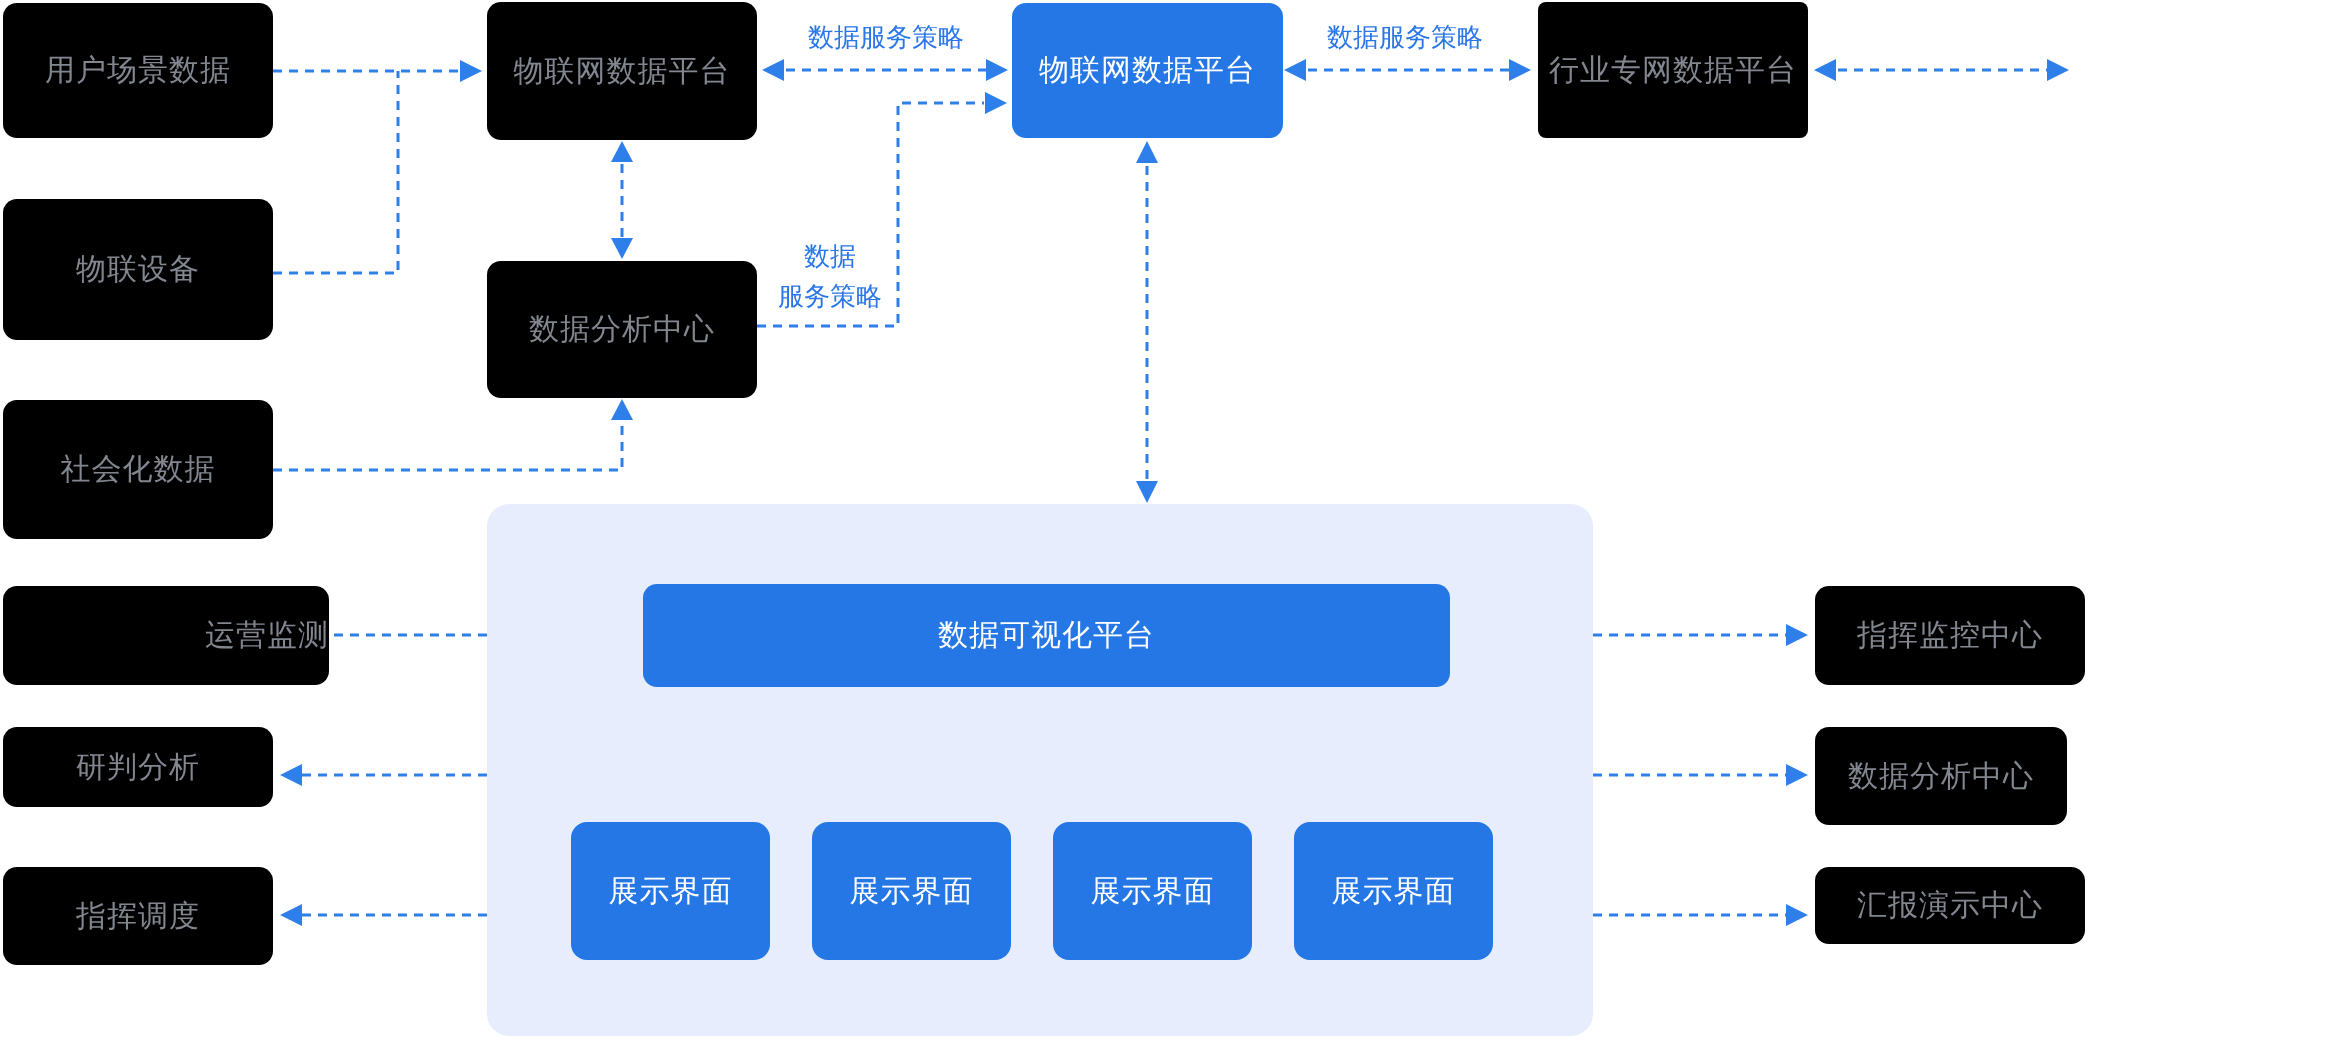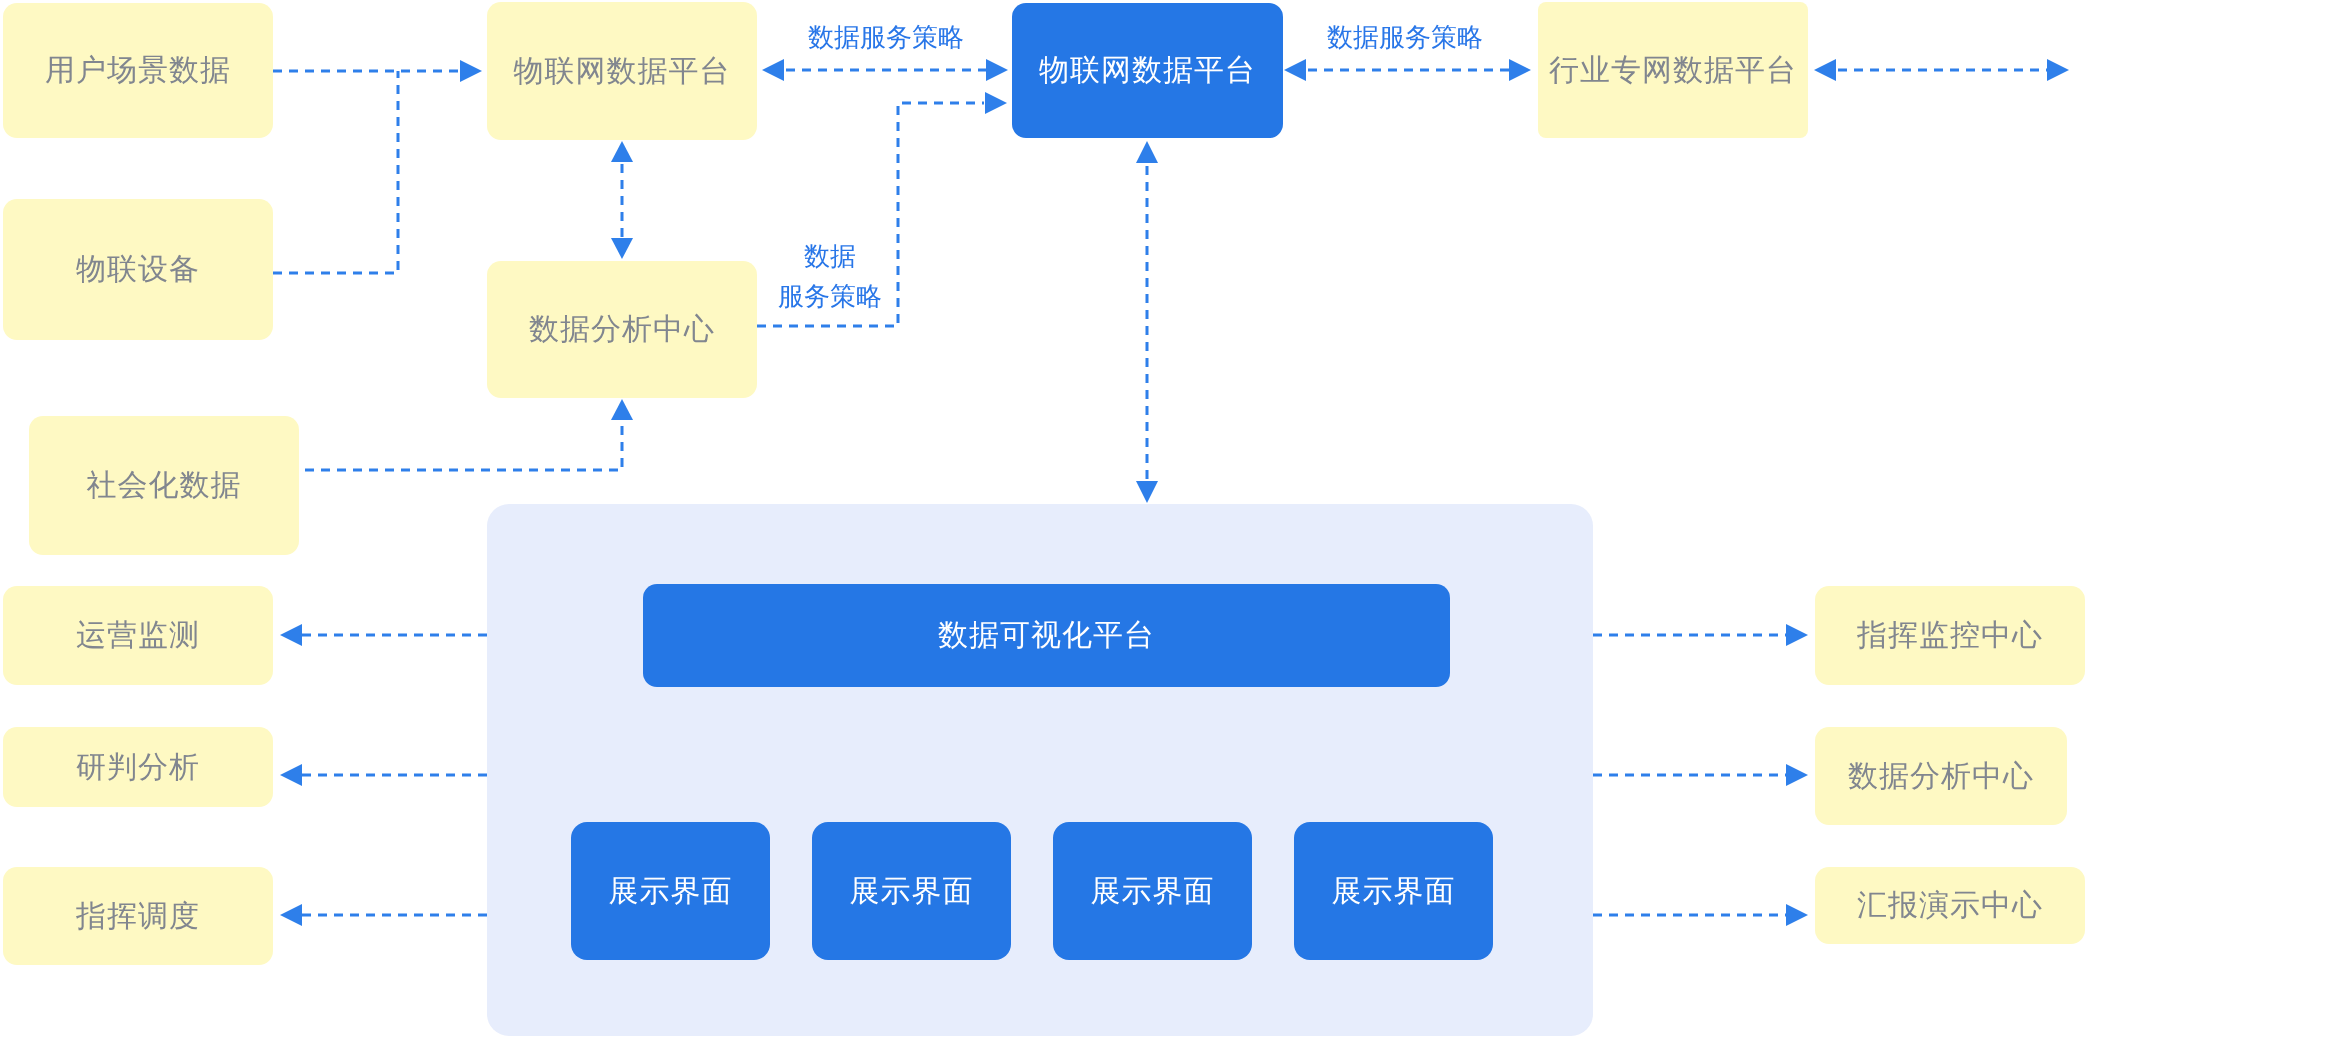--- a/index.html
+++ b/index.html
@@ -11,21 +11,21 @@
     overflow:hidden;
   }
   .node{
     position:absolute;
     display:flex;align-items:center;justify-content:center;
     border-radius:14px;
     font-size:30px;
     letter-spacing:1px;
     white-space:nowrap;
   }
-  .light{background:#fef9c3;color:#81868F;}
+  .light{background:#000000;color:#81868F;}
   .blue{background:#2577E5;color:#FFFFFF;}
   .container-box{
     position:absolute;
     left:487px;top:504px;width:1106px;height:532px;
     background:#E7EDFC;border-radius:22px;
   }
   .edge-label{
     position:absolute;
     color:#2876E8;font-weight:400;font-size:26px;
     text-align:center;line-height:40px;
@@ -100,24 +100,24 @@
   </svg>
 
   <div class="container-box"></div>
 
   <div class="node light" style="left:3px;top:3px;width:270px;height:135px;">
     <span>用户场景数据</span>
   </div>
   <div class="node light" style="left:3px;top:199px;width:270px;height:141px;">
     <span>物联设备</span>
   </div>
-  <div class="node light" style="left:3px;top:416px;width:270px;height:139px;margin-left:26px;">
+  <div class="node light" style="left:3px;top:400px;width:270px;height:139px;">
     <span>社会化数据</span>
   </div>
-  <div class="node light" style="left:3px;top:586px;width:270px;height:99px;">
+  <div class="node light" style="left:3px;top:586px;width:326px;height:99px;justify-content:flex-end;">
     <span>运营监测</span>
   </div>
   <div class="node light" style="left:3px;top:727px;width:270px;height:80px;text-align:right;">
     <span>研判分析</span>
   </div>
   <div class="node light" style="left:3px;top:867px;width:270px;height:98px;">
     <span>指挥调度</span>
   </div>
 
   <div class="node light" style="left:487px;top:2px;width:270px;height:138px;">

